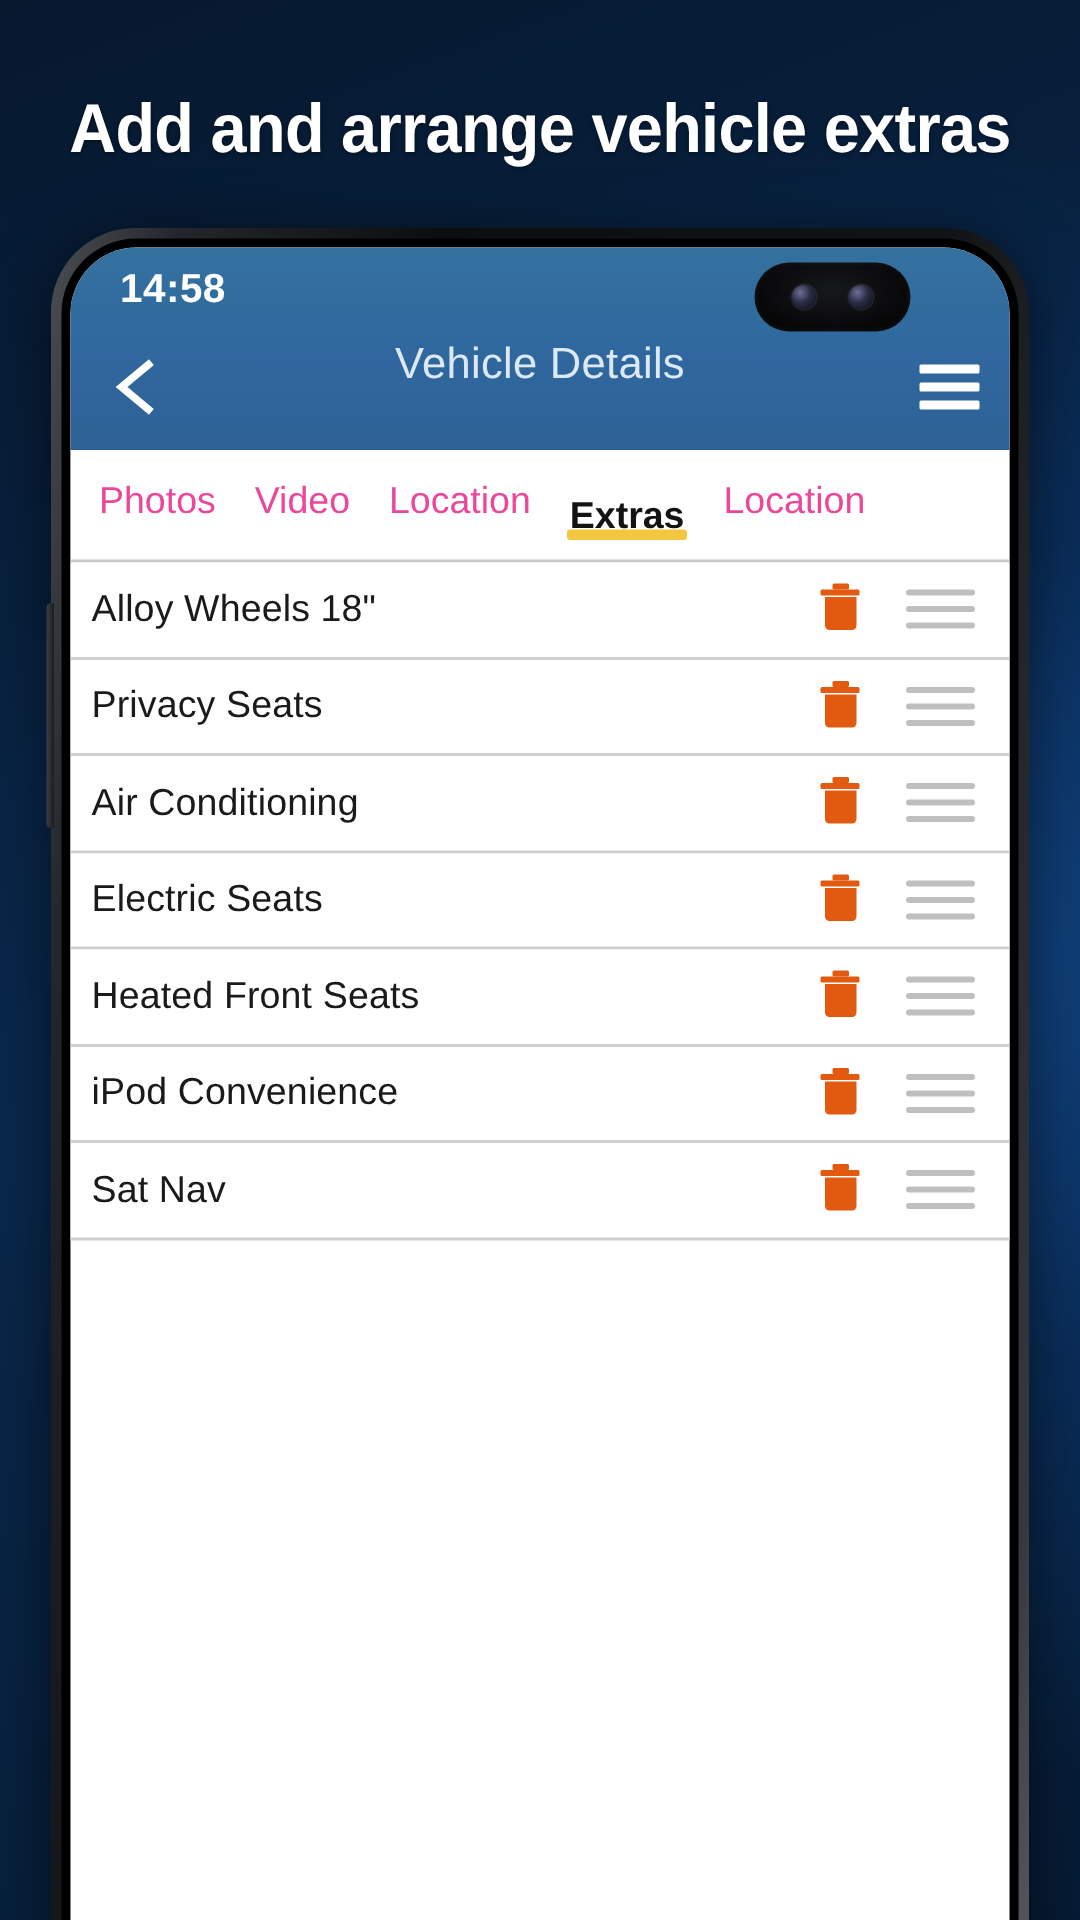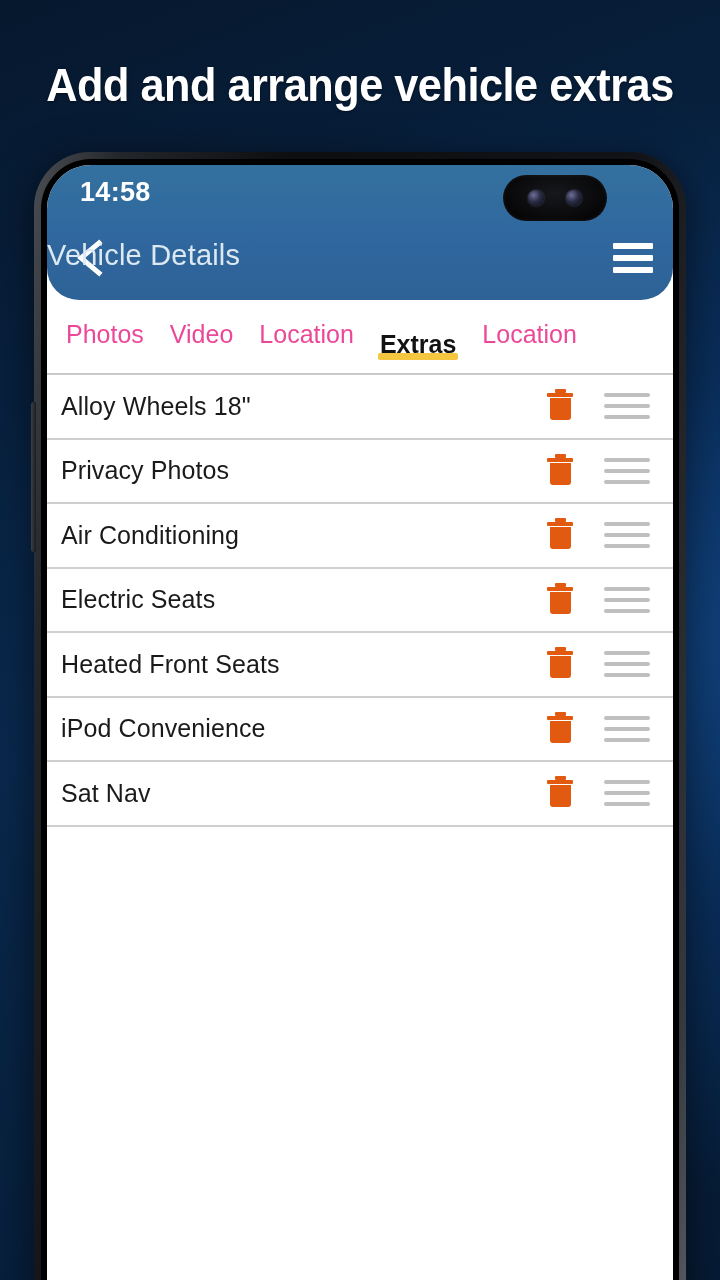--- a/index.html
+++ b/index.html
@@ -73,21 +73,20 @@
     top:15px; width:230px; height:4px;
     border-radius:2px;
     background:linear-gradient(90deg,rgba(255,255,255,0) 0%, rgba(150,160,175,0.55) 20%, rgba(190,200,215,0.7) 50%, rgba(150,160,175,0.55) 80%, rgba(255,255,255,0) 100%);
   }
 
   
   .appbar {
     position:relative;
     height:135px;
     background:linear-gradient(180deg,#34719F 0%, #2F679E 55%, #2E6296 100%);
-    border-radius:32px;
   }
   .statusrow {
     position:absolute; left:0; top:0; width:100%; height:56px;
   }
   .clock {
     position:absolute; left:33px; top:12px;
     color:#FFFFFF; font-size:27px; font-weight:700;
     letter-spacing:0.3px;
   }
   .camera-pill {
@@ -106,22 +105,22 @@
   }
   .navrow {
     position:absolute; left:0; top:56px; width:100%; height:79px;
   }
   .back-chevron {
     position:absolute; left:22px; top:14px;
     width:46px; height:46px;
     cursor:pointer;
   }
   .nav-title {
-    position:absolute; left:0; top:18px; width:100%;
-    text-align:left;
+    position:absolute; left:0; top:6px; width:100%;
+    text-align:center;
     color:#DCE8F2; font-size:29px; font-weight:400;
     letter-spacing:0.2px;
   }
   .hamburger {
     position:absolute; right:20px; top:22px;
     width:40px; height:30px;
     display:flex; flex-direction:column; justify-content:space-between;
     cursor:pointer;
   }
   .hamburger span {
@@ -256,21 +255,21 @@
               <i class="body"></i>
             </div>
           <div class="drag">
               <i></i>
               <i></i>
               <i></i>
             </div>
         </div>
 
         <div class="row">
-          <div class="row-label">Privacy Photos</div>
+          <div class="row-label">Privacy Seats</div>
           <div class="trash">
               <i class="handle"></i>
               <i class="lid"></i>
               <i class="body"></i>
             </div>
           <div class="drag">
               <i></i>
               <i></i>
               <i></i>
             </div>

